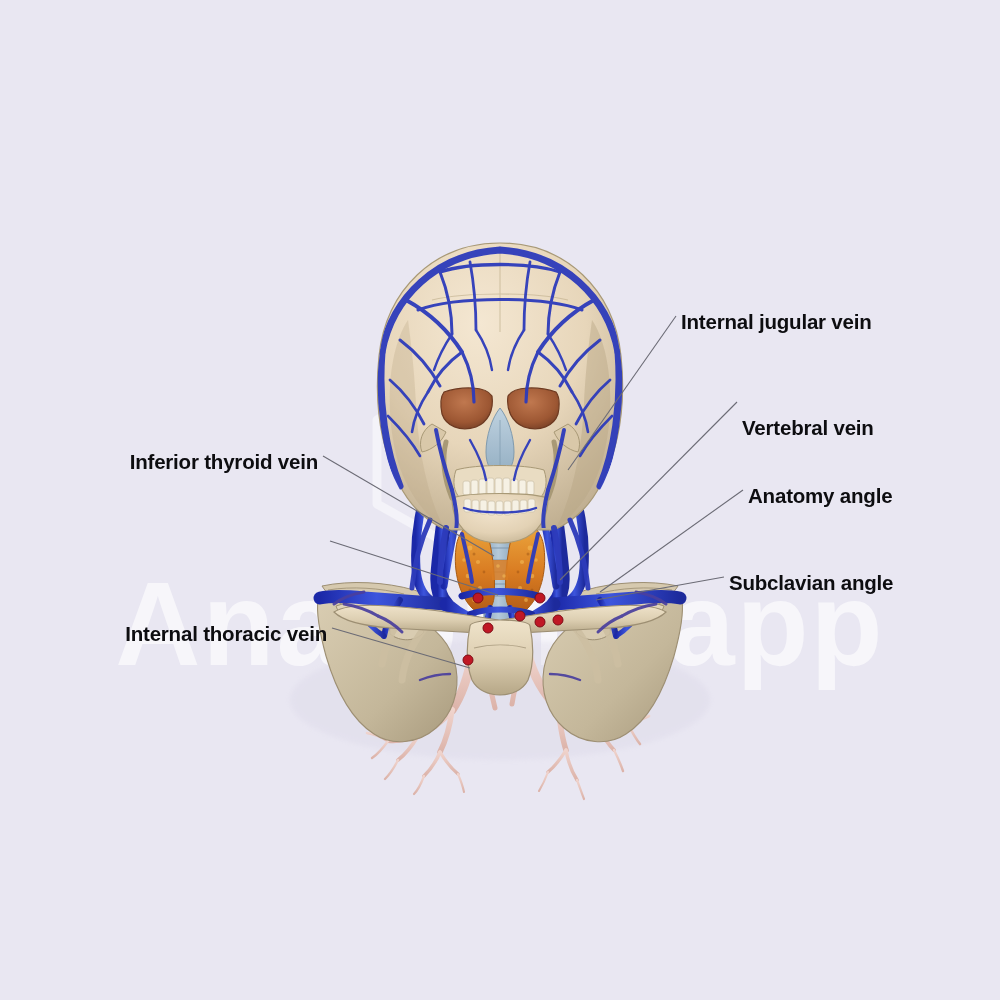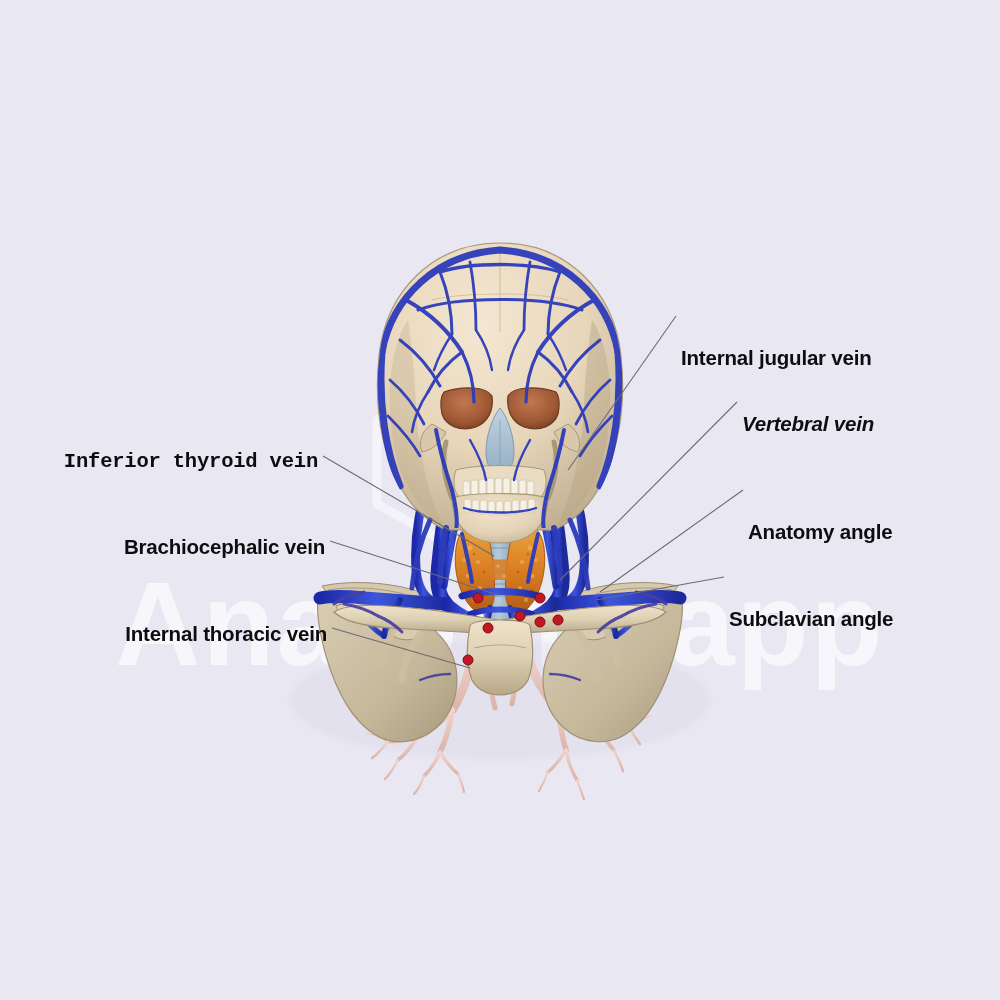--- a/index.html
+++ b/index.html
@@ -44,21 +44,21 @@
   }
   
   .label {
     position: absolute;
     font-size: 20.5px;
     font-weight: 700;
     color: #0d0d10;
     white-space: nowrap;
     letter-spacing: -0.2px;
   }
-  .label.right { text-align: center; margin-top: 36px; }
+  .label.right { text-align: center; }
   .label.left  { text-align: right; }
   #leaders { position: absolute; left: 0; top: 0; }
   #figure  { position: absolute; left: 0; top: 0; }
 </style>
 </head>
 <body>
 
 <div id="stage">
 
   <div id="wordmark">Anatomy app</div>
@@ -449,25 +449,24 @@
       <line x1="743" y1="490" x2="600" y2="592"></line>
       <line x1="724" y1="577" x2="596" y2="600"></line>
       <line x1="323" y1="456" x2="494" y2="556"></line>
       <line x1="330" y1="541" x2="498" y2="595"></line>
       <line x1="332" y1="628" x2="470" y2="668"></line>
     </g>
   </svg>
 
   <div class="label right" style="left:681px; top:310px;">Internal jugular vein</div>
 
-  <div class="label right" style="left:742px; top:376px;font-style:italic;">Vertebral vein</div>
+  <div class="label right" style="left:742px; top:416px;">Vertebral vein</div>
 
   <div class="label right" style="left:748px; top:484px;">Anatomy angle</div>
 
   <div class="label right" style="left:729px; top:571px;">Subclavian angle</div>
 
-  <div class="label left" style="right:682px; top:450px;font-family:Liberation Mono, monospace;">Inferior thyroid vein</div>
-
-  <div class="label left" style="right:675px; top:535px;">Brachiocephalic vein</div>
+  <div class="label left" style="right:682px; top:450px;">Inferior thyroid vein</div>
+
 
   <div class="label left" style="right:673px; top:622px;">Internal thoracic vein</div>
 
 </div>
 
 </body></html>

